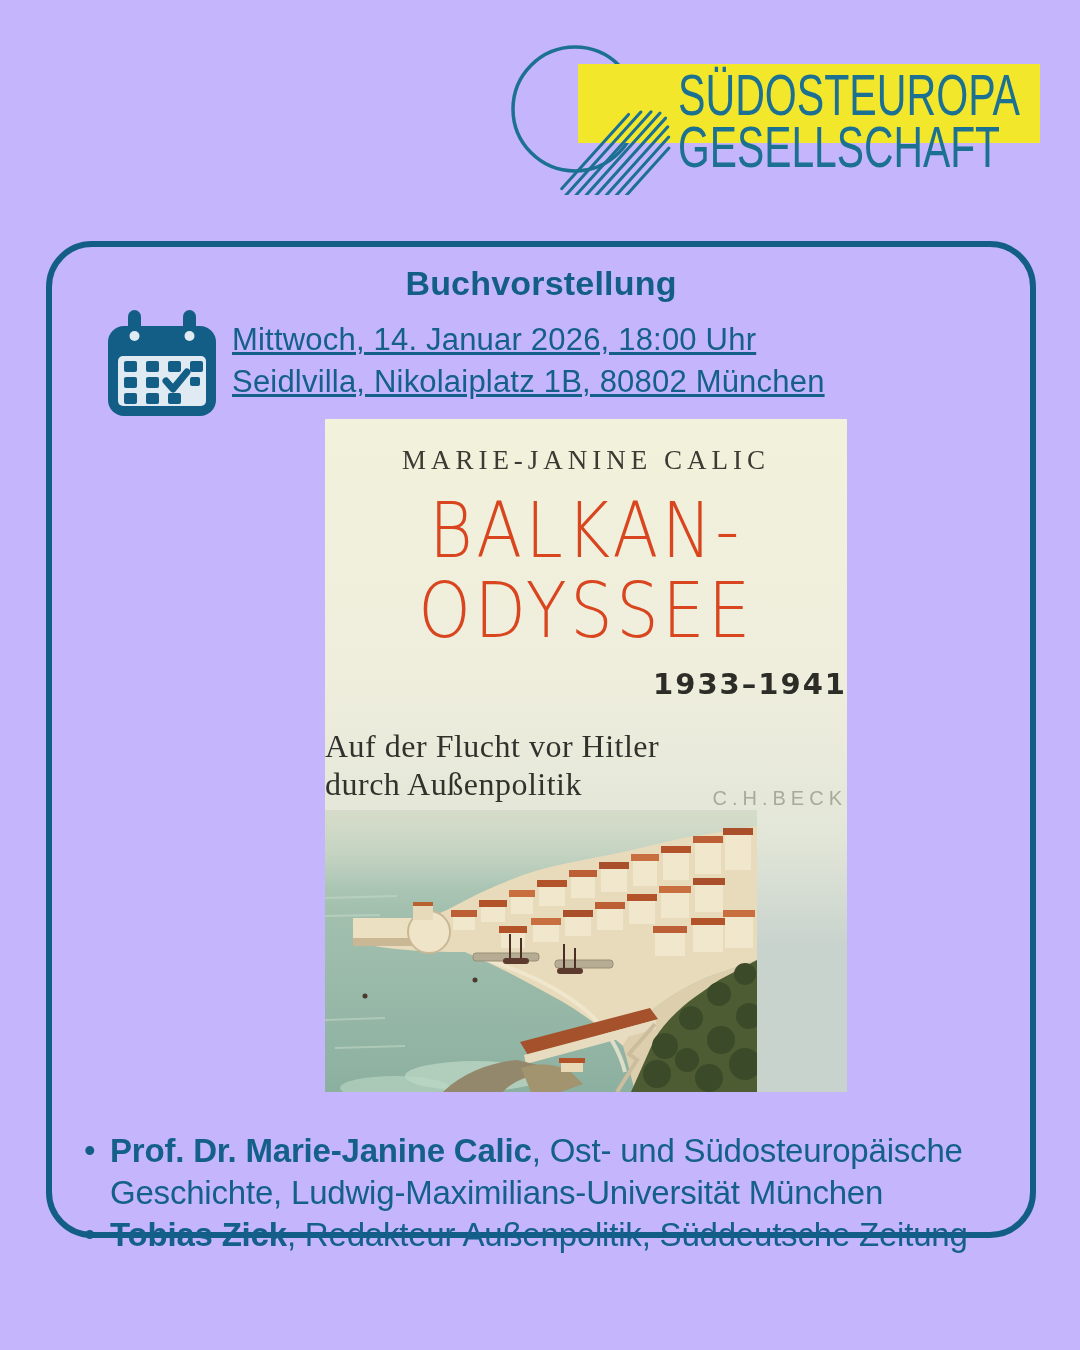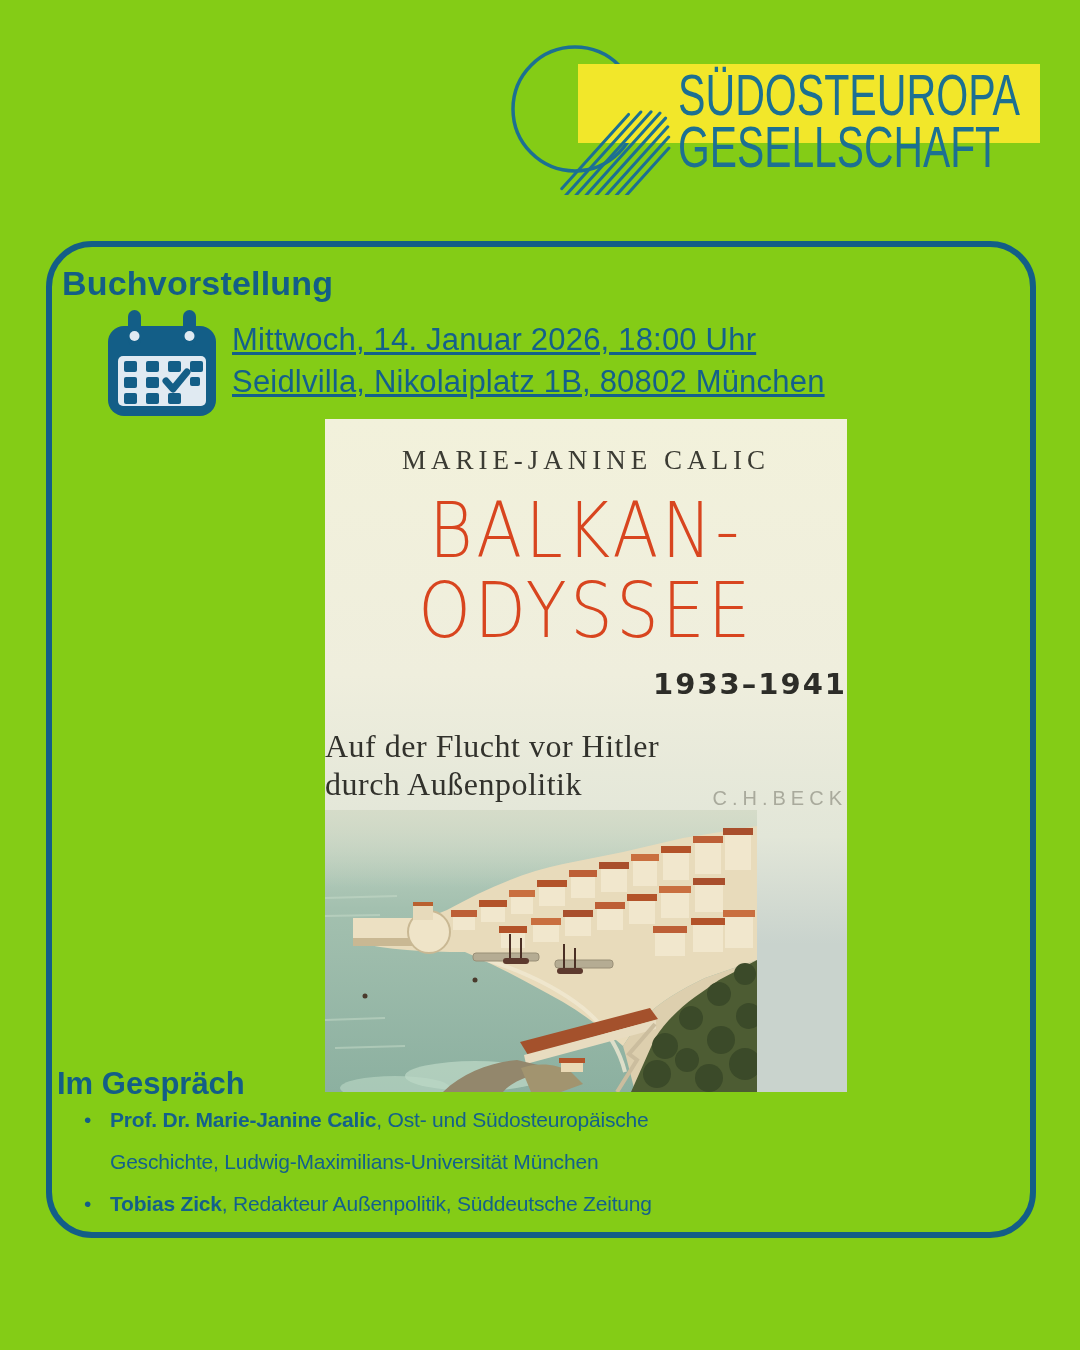--- a/index.html
+++ b/index.html
@@ -1,26 +1,26 @@
 <!DOCTYPE html>
 <html><head>
 <meta charset="utf-8">
 <style>
   html,body{margin:0;padding:0;}
   body{width:1080px;height:1350px;background:#e0eaf2;font-family:"Liberation Sans",sans-serif;}
-  #canvas{position:relative;width:1080px;height:1350px;background:#84cc16;overflow:hidden;}
+  #canvas{position:relative;width:1080px;height:1350px;background:#c4b5fd;overflow:hidden;}
 
   
   .logo-svg{position:absolute;left:505px;top:35px;width:545px;height:160px;}
 
   
   .card{position:absolute;left:46px;top:241px;width:990px;height:997px;
         border:6px solid #135e87;border-radius:46px;box-sizing:border-box;}
-  .card-title{position:absolute;left:46px;top:264px;width:990px;
-        font-size:34px;font-weight:bold;color:#135e87;letter-spacing:0.2px;padding-left:16px;}
+  .card-title{position:absolute;left:46px;top:264px;width:990px;text-align:center;
+        font-size:34px;font-weight:bold;color:#135e87;letter-spacing:0.2px;}
   .cal-svg{position:absolute;left:106px;top:310px;width:112px;height:108px;}
   .date-line{position:absolute;left:232px;font-size:31px;color:#14608b;letter-spacing:0.2px;text-decoration:underline;}
   .date-1{top:322px;}
   .date-2{top:364px;text-align:right;}
 
   
   .cover{position:absolute;left:325px;top:419px;width:522px;height:673px;
          background:linear-gradient(180deg,#f2f1db 0%,#efeedd 38%,#e2e6d8 62%,#c9d3cd 78%);}
   .cover-author{position:absolute;top:26px;width:100%;text-align:center;
          font-family:"Liberation Serif",serif;font-size:27px;letter-spacing:5px;color:#3b3b33;}
@@ -32,21 +32,21 @@
          letter-spacing:2px;color:#2d2d28;}
   .cover-subtitle{position:absolute;top:288px;width:100%;text-align:left;
          font-family:"Liberation Serif",serif;font-size:32px;line-height:38px;
          letter-spacing:0.5px;color:#32322c;margin-top:20px;}
   .cover-publisher{position:absolute;top:368px;width:100%;text-align:right;
          font-size:20px;letter-spacing:5px;color:#a9aa9c;}
   .photo{position:absolute;left:0;top:391px;width:432px;height:282px;}
 
   
   .disc-heading{position:absolute;left:57px;top:1066px;font-size:31px;font-weight:bold;color:#135e87;}
-  .speaker-line{position:absolute;font-size:21px;color:#14608b;line-height:40px;letter-spacing:-0.2px;}
+  .speaker-line{position:absolute;font-size:33px;color:#14608b;line-height:40px;letter-spacing:-0.2px;margin-top:31px;}
   .sl-1{left:84px;top:1100px;}
   .sl-2{left:110px;top:1142px;}
   .sl-3{left:84px;top:1184px;}
   .bullet{display:inline-block;width:26px;color:#135e87;}
   .sp-name{font-weight:bold;}
 </style>
 </head>
 <body>
 
 <div id="canvas">
@@ -235,21 +235,20 @@
       <ellipse cx="150" cy="266" rx="70" ry="15" fill="#b9d4c3" opacity="0.8"></ellipse>
       <ellipse cx="70" cy="278" rx="55" ry="12" fill="#bcd8c6" opacity="0.6"></ellipse>
       <path d="M118,282 C138,262 168,252 192,250 L226,258 C206,266 188,270 178,282 Z" fill="#93876c"></path>
       <path d="M196,258 C214,252 232,254 246,262 L258,274 L236,282 L206,282 Z" fill="#a2946f"></path>
 
       <rect x="236" y="252" width="22" height="10" fill="#ead9b5"></rect>
       <rect x="234" y="248" width="26" height="5" fill="#b35329"></rect>
     </svg>
   </div>
 
-  <div class="disc-heading">Im Gespräch</div>
 
   <div class="speaker-line sl-1">
     <span class="bullet">•</span><span class="sp-name">Prof. Dr. Marie-Janine Calic</span><span>, Ost- und Südosteuropäische</span>
   </div>
   <div class="speaker-line sl-3">
     <span class="bullet">•</span><span class="sp-name">Tobias Zick</span><span>, Redakteur Außenpolitik, Süddeutsche Zeitung</span>
   </div>
   <div class="speaker-line sl-2">
     <span>Geschichte, Ludwig-Maximilians-Universität München</span>
   </div>

